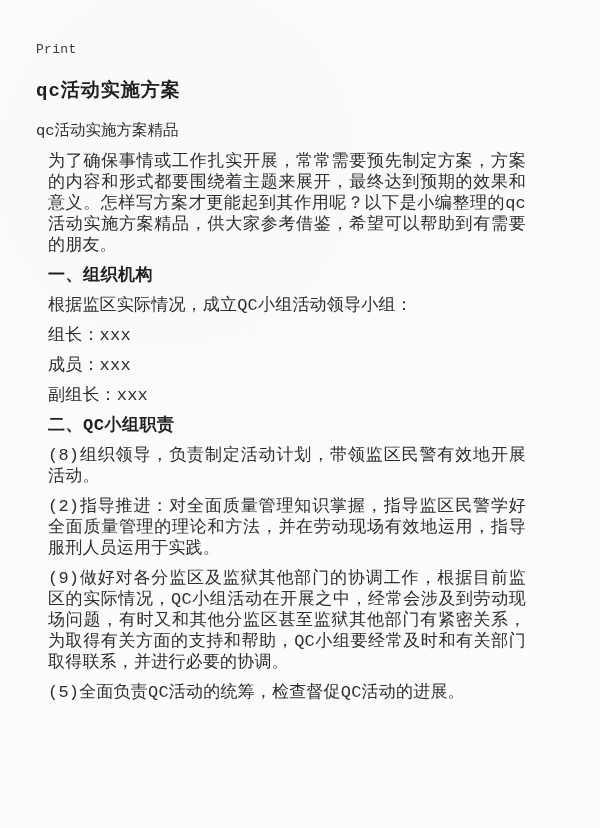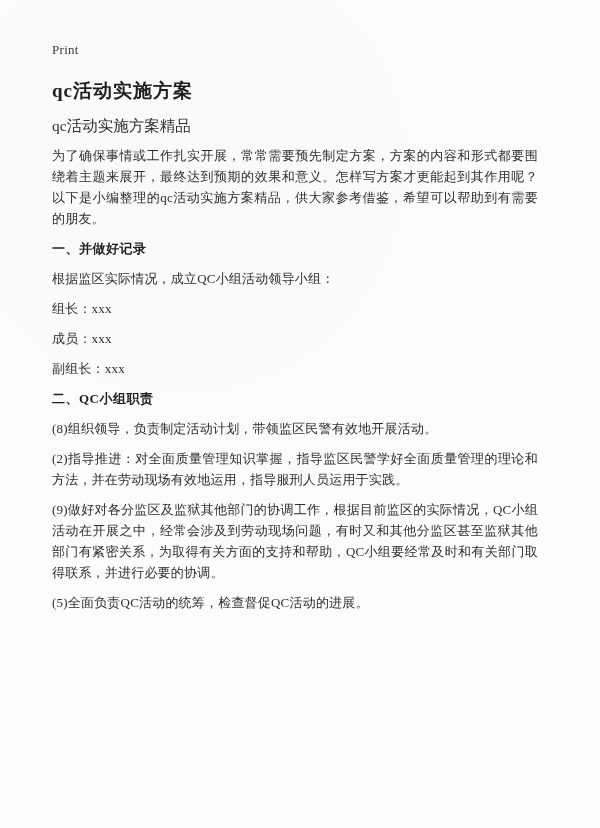--- a/index.html
+++ b/index.html
@@ -12,53 +12,54 @@
     height: 828px;
     overflow: hidden;
     background: #fcfcfc;
     font-family: "Liberation Serif", "DejaVu Serif", serif;
     color: #2e2e2e;
   }
   .page {
     box-sizing: border-box;
     width: 592px;
     height: 828px;
-    padding: 42px 54px 20px 52px;
+    padding: 42px 54px 20px 36px;
     background:
       radial-gradient(circle at 30% 20%, rgba(0,0,0,0.012), transparent 60%),
       #fcfcfc;
+    font-family: Liberation Mono, monospace;
   }
   .print-label {
     font-size: 13px;
     line-height: 16px;
     color: #3a3a3a;
     letter-spacing: 0.3px;
     cursor: pointer;
   }
   .doc-title {
     margin-top: 20px;
     font-size: 19px;
     font-weight: bold;
     line-height: 26px;
     color: #1f1f1f;
     letter-spacing: 1px;
   }
   .doc-subtitle {
-    margin-top: 11px;
+    margin-top: 17px;
     font-size: 15.5px;
     line-height: 21px;
     color: #2e2e2e;
   }
   .doc-body {
     margin-top: 4px;
   }
   .block {
-    font-size: 13px;
+    font-size: 17px;
     line-height: 21px;
-    margin: 9px 0;
+    margin: 9px 12px;
     color: #2e2e2e;
     text-align: justify;
     letter-spacing: 0.2px;
   }
   .block.heading {
     font-weight: bold;
     color: #1f1f1f;
     text-align: left;
     letter-spacing: 0.5px;
   }
@@ -72,21 +73,21 @@
 
   <div class="doc-title">qc活动实施方案</div>
 
   <div class="doc-subtitle">qc活动实施方案精品</div>
 
   <div class="doc-body">
 
     <div class="block">为了确保事情或工作扎实开展，常常需要预先制定方案，方案的内容和形式都要围绕着主题来展开，最终达到预期的效果和意义。怎样写方案才更能起到其作用呢？以下是小编整理的qc活动实施方案精品，供大家参考借鉴，希望可以帮助到有需要的朋友。</div>
 
 
-    <div class="block heading">一、并做好记录</div>
+    <div class="block heading">一、组织机构</div>
 
     <div class="block">根据监区实际情况，成立QC小组活动领导小组：</div>
 
     <div class="block">组长：xxx</div>
 
     <div class="block">成员：xxx</div>
 
     <div class="block">副组长：xxx</div>
 
     <div class="block heading">二、QC小组职责</div>

